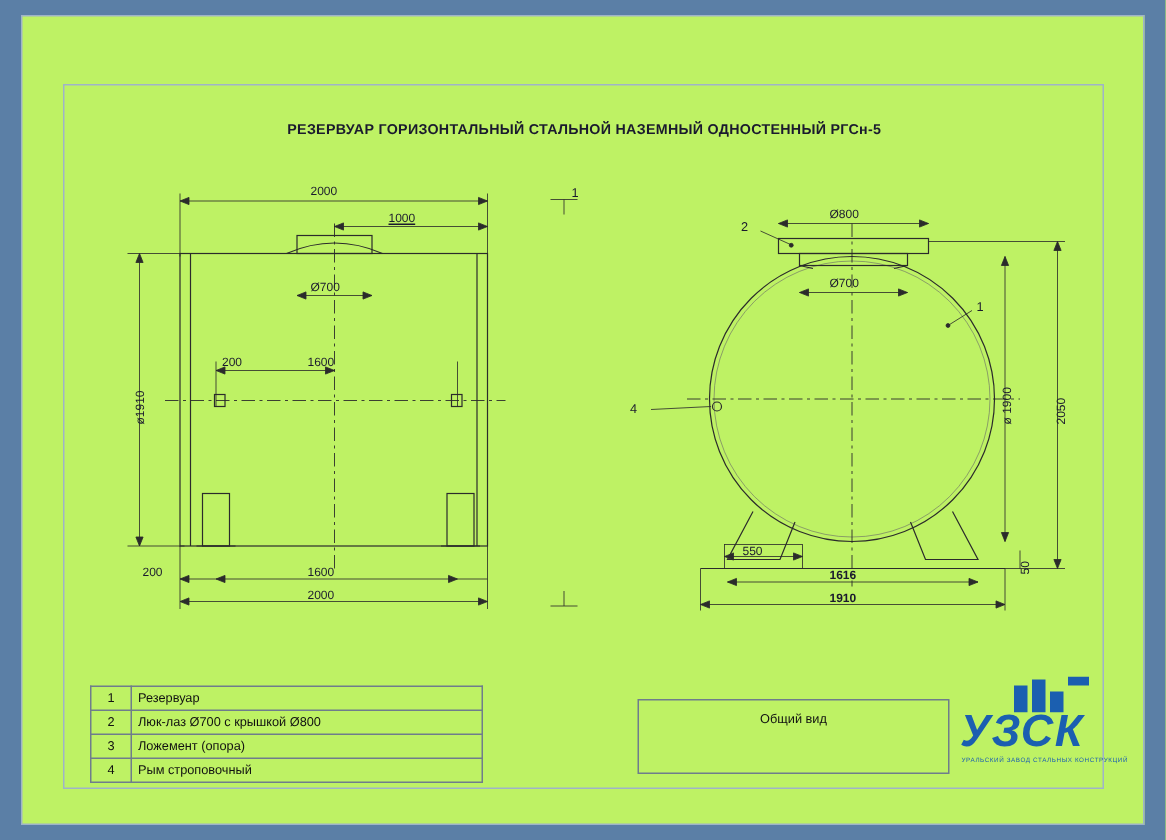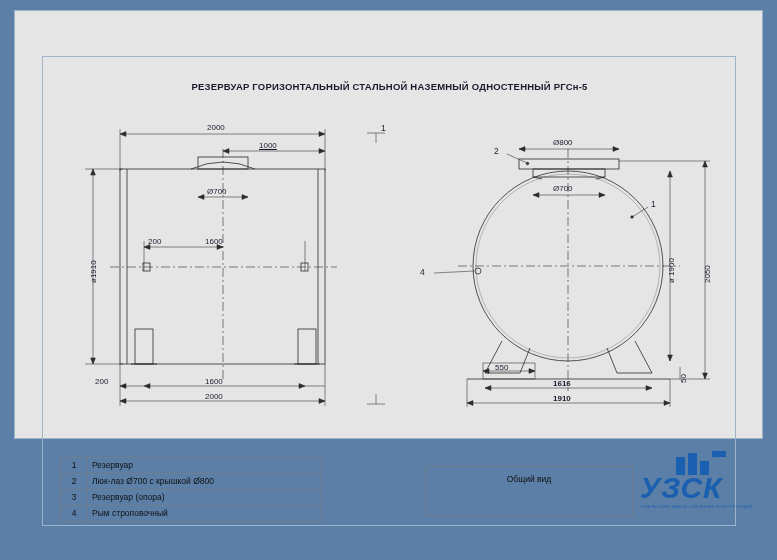--- a/index.html
+++ b/index.html
@@ -5,22 +5,22 @@
   html,body{margin:0;padding:0;}
   body{
     width:777px;height:560px;
     background:#5b7fa6;
     font-family:"Liberation Sans", sans-serif;
     overflow:hidden;
   }
   #sheet{
     position:absolute;
     left:14px;top:10px;
-    width:749px;height:429px;
-    background:#e5e5e5;
+    width:749px;height:540px;
+    background:#bef264;
     border:1px solid #9fb3c8;
     box-sizing:border-box;
   }
   #inner-border{
     position:absolute;
     left:27px;top:45px;
     width:694px;height:470px;
     border:1px solid #9fb3c8;
     box-sizing:border-box;
   }
@@ -271,21 +271,21 @@
       <tr>
         <td class="num">1</td>
         <td>Резервуар</td>
       </tr>
       <tr>
         <td class="num">2</td>
         <td>Люк-лаз Ø700 с крышкой Ø800</td>
       </tr>
       <tr>
         <td class="num">3</td>
-        <td>Резервуар (опора)</td>
+        <td>Ложемент (опора)</td>
       </tr>
       <tr>
         <td class="num">4</td>
         <td>Рым строповочный</td>
       </tr>
     </tbody>
   </table>
 
   <div id="stamp">
     <div class="row">Общий вид</div>

